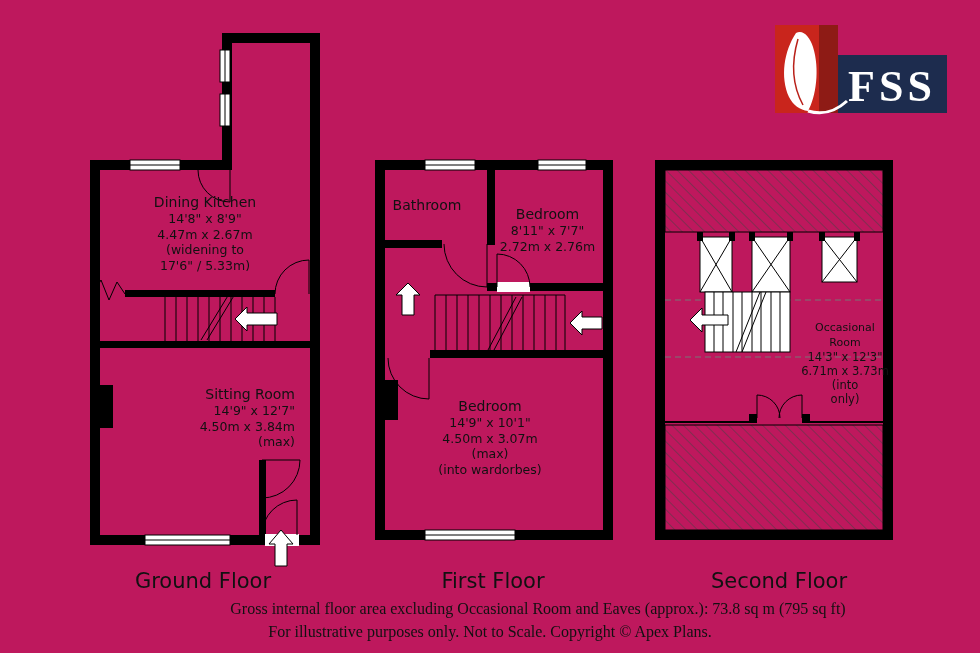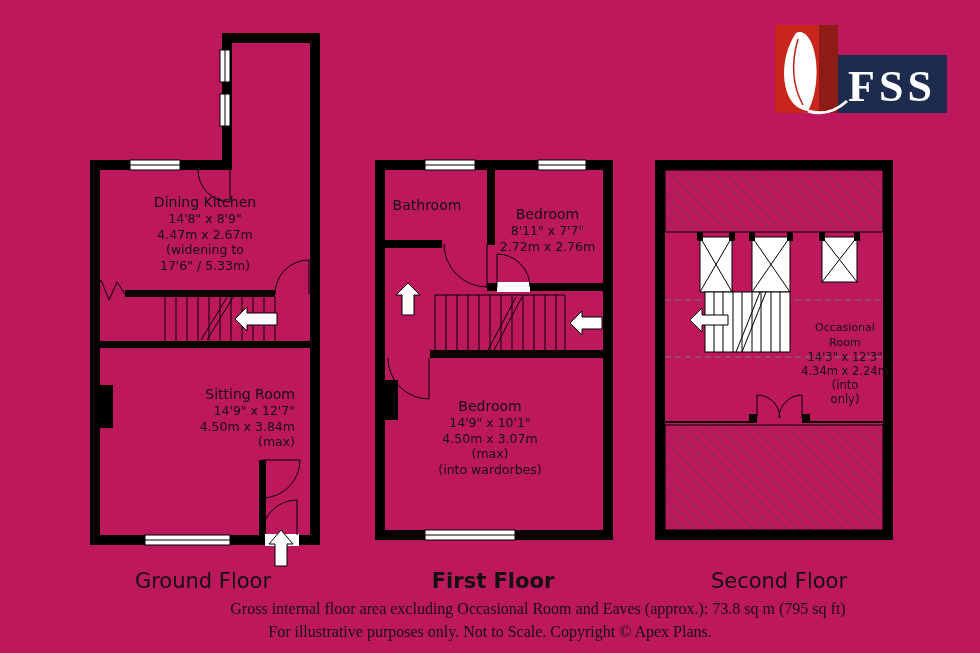--- a/index.html
+++ b/index.html
@@ -202,25 +202,25 @@
     <div class="room-line">14'9" x 10'1"</div>
     <div class="room-line">4.50m x 3.07m</div>
     <div class="room-line">(max)</div>
     <div class="room-line">(into wardorbes)</div>
   </div>
 
   <div class="room-label small" style="left:790px;top:320px;width:110px;">
     <div class="room-name">Occasional</div>
     <div class="room-name">Room</div>
     <div class="room-line">14'3" x 12'3"</div>
-    <div class="room-line">4.34m x 2.24m</div>
+    <div class="room-line">6.71m x 3.73m</div>
     <div class="room-line">(into</div>
     <div class="room-line">only)</div>
   </div>
 
   <div class="floor-title" style="left:103px;top:569px;width:200px;">Ground Floor</div>
-  <div class="floor-title" style="left:393px;top:569px;width:200px;font-weight:bold;">First Floor</div>
+  <div class="floor-title" style="left:393px;top:569px;width:200px;">First Floor</div>
   <div class="floor-title" style="left:679px;top:569px;width:200px;">Second Floor</div>
 
   <div class="footer-line" style="top:600px;padding-left:48px;">Gross internal floor area excluding Occasional Room and Eaves (approx.): 73.8 sq m (795 sq ft)</div>
   <div class="footer-line" style="top:623px;">For illustrative purposes only. Not to Scale. Copyright © Apex Plans.</div>
 
 </div>
 
 </body></html>

